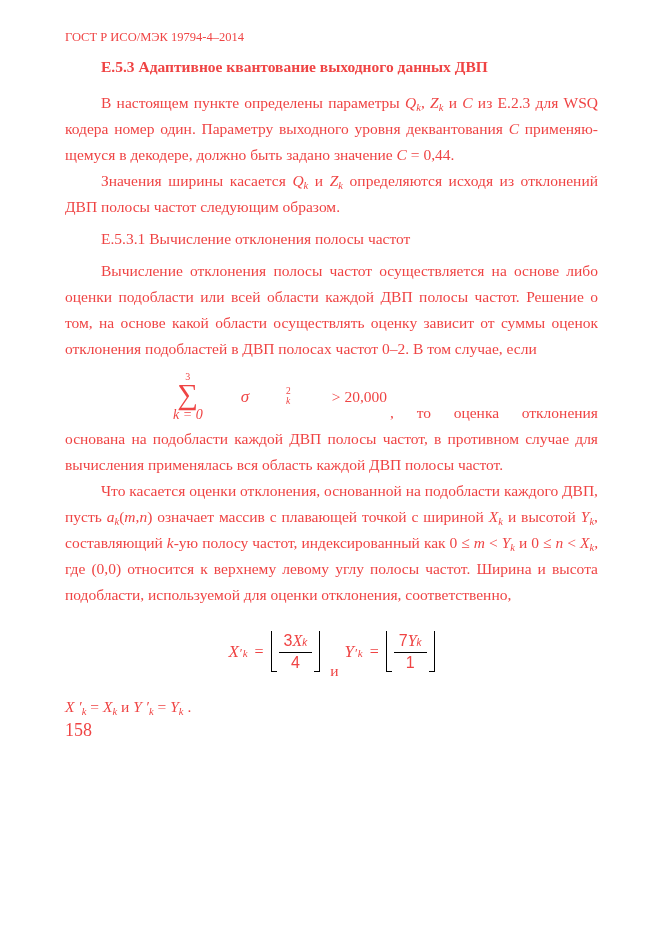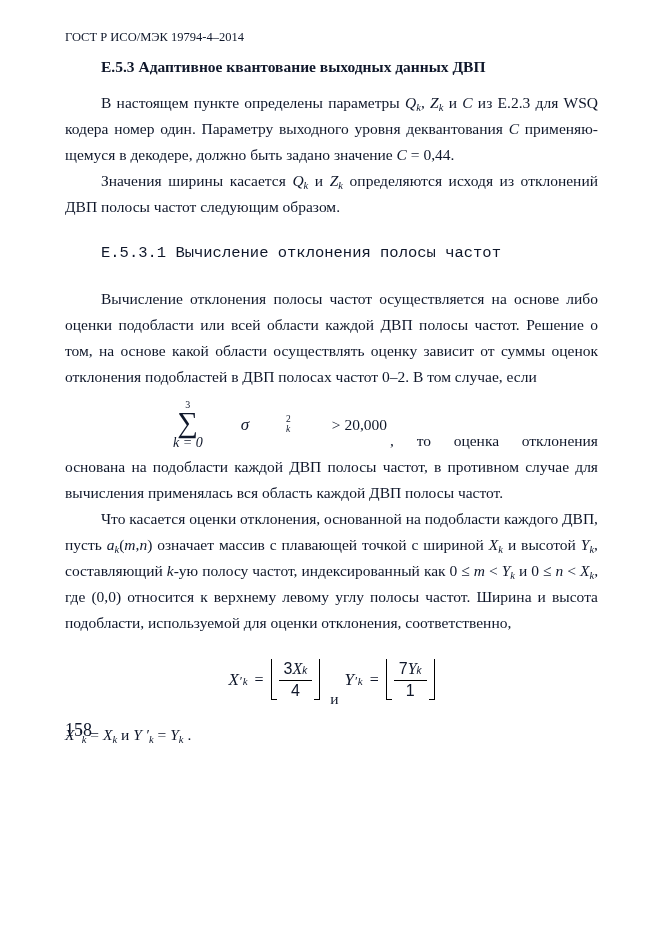--- a/index.html
+++ b/index.html
@@ -5,21 +5,21 @@
   html, body { margin: 0; padding: 0; background: #ffffff; }
   .page {
     position: relative;
     width: 661px;
     height: 767px;
     background: #ffffff;
     box-sizing: border-box;
     padding: 30px 63px 16px 65px;
     font-family: "Liberation Serif", serif;
     font-size: 15.5px;
-    color: #0f172a;
+    color: #ef4444;
     overflow: hidden;
   }
   .doc-header {
     font-size: 12.5px;
     line-height: 15px;
     margin-bottom: 9px;
   }
   .heading {
     font-weight: bold;
     font-size: 15.5px;
@@ -28,24 +28,23 @@
     text-indent: 36px;
   }
   p.para {
     margin: 0;
     line-height: 26px;
     text-align: justify;
     text-indent: 36px;
     hyphens: manual;
   }
   .subheading {
-    margin: 20px 0;
+    margin: 6px 0;
     line-height: 26px;
     text-indent: 36px;
-    font-family: Liberation Mono, monospace;
   }
   .it { font-style: italic; }
   .para sub, .final-formula sub {
     font-size: 0.68em;
     font-style: italic;
     line-height: 0;
     vertical-align: -0.25em;
   }
 
   
@@ -130,21 +129,21 @@
     font-size: 18px;
   }
 </style>
 </head>
 <body>
 
 <div class="page">
 
   <div class="doc-header">ГОСТ Р ИСО/МЭК 19794-4–2014</div>
 
-  <div class="heading">Е.5.3 Адаптивное квантование выходных данных ДВП</div>
+  <div class="heading">Е.5.3 Адаптивное квантование выходного данных ДВП</div>
 
   <p class="para"><span>В настоящем пункте определены параметры </span><span class="it">Q<sub>k</sub></span><span>, </span><span class="it">Z<sub>k</sub></span><span> и </span><span class="it">C</span><span> из Е.2.3 для WSQ кодера номер один. Параметру выходного уровня деквантования </span><span class="it">С</span><span> применяю­щемуся в декодере, должно быть задано значение </span><span class="it">C</span><span> = 0,44.</span></p>
 
   <p class="para"><span>Значения ширины касается </span><span class="it">Q<sub>k</sub></span><span> и </span><span class="it">Z<sub>k</sub></span><span> определяются исходя из отклонений ДВП полосы частот следующим образом.</span></p>
 
   <p class="subheading">Е.5.3.1 Вычисление отклонения полосы частот</p>
 
   <p class="para"><span>Вычисление отклонения полосы частот осуществляется на основе либо оценки подобласти или всей области каждой ДВП полосы частот. Решение о том, на основе какой области осуществлять оценку зависит от суммы оценок отклонения подобластей в ДВП полосах частот 0–2. В том случае, если</span></p>
 
   <p class="para formula-para"><span class="sumwrap"><span class="sum-formula">

